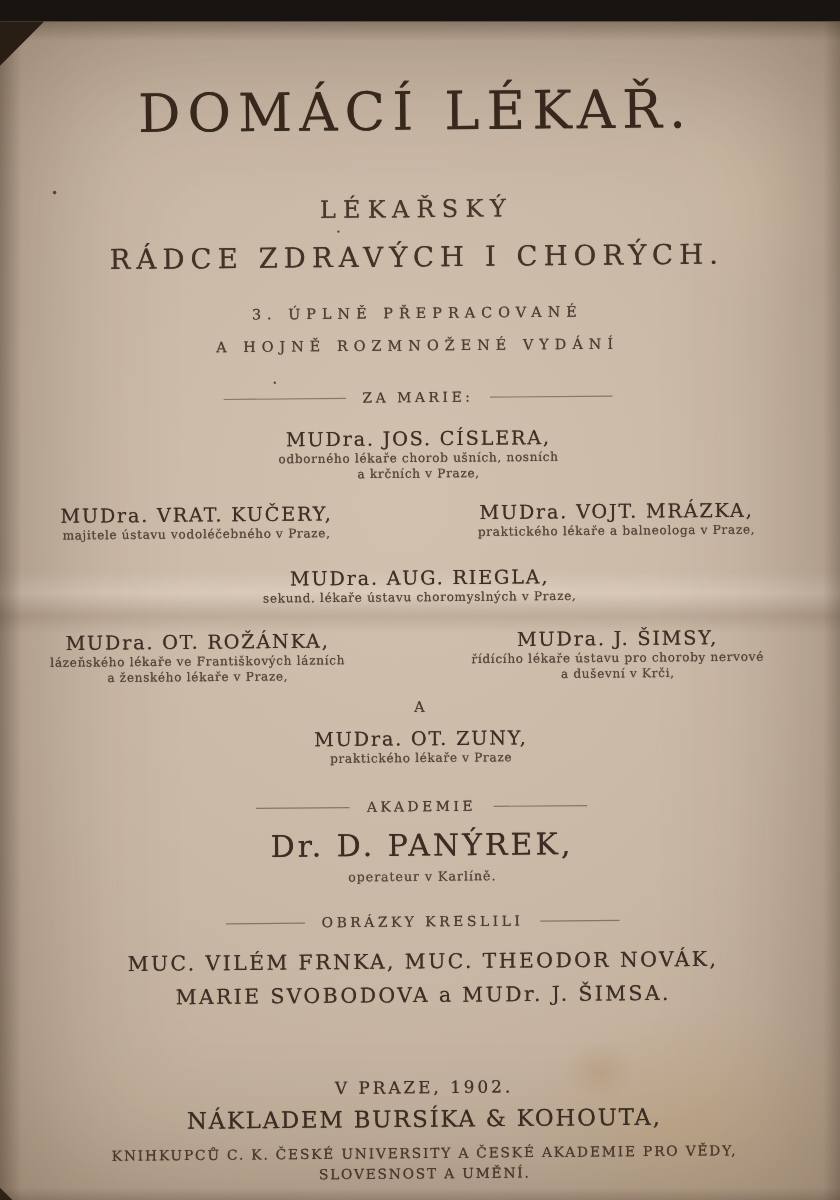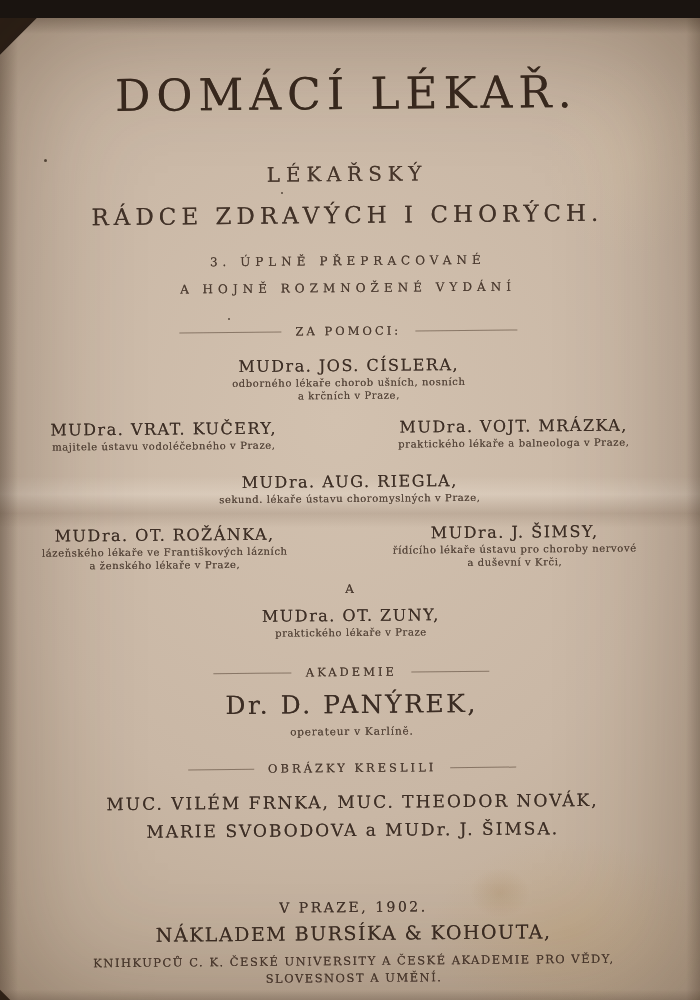--- a/index.html
+++ b/index.html
@@ -93,21 +93,21 @@
     <h1 class="blk title">DOMÁCÍ LÉKAŘ.</h1>
 
     <div class="blk sub1">LÉKAŘSKÝ</div>
     <div class="blk sub2">RÁDCE ZDRAVÝCH I CHORÝCH.</div>
 
     <div class="blk ed1">3. ÚPLNĚ PŘEPRACOVANÉ</div>
     <div class="blk ed2">A HOJNĚ ROZMNOŽENÉ VYDÁNÍ</div>
 
     <div class="blk za-pomoci hrule">
       <span class="rule rule-l"></span>
-      <span class="hd">ZA POMOCI:</span>
+      <span class="hd">ZA MARIE:</span>
       <span class="rule rule-l"></span>
     </div>
 
     <div class="blk cisler">
       <div class="cname">MUDra. JOS. CÍSLERA,</div>
       <div class="cdesc">odborného lékaře chorob ušních, nosních</div>
       <div class="cdesc">a krčních v Praze,</div>
     </div>
 
     <div class="blk row row-km">

